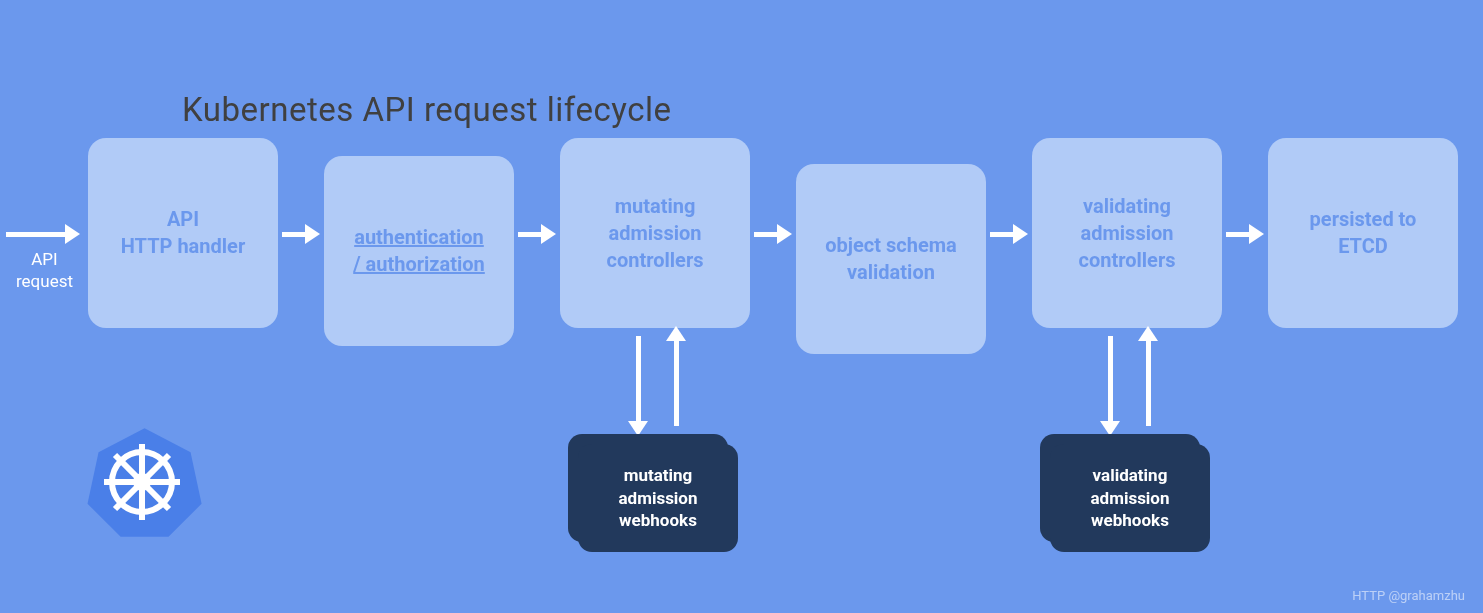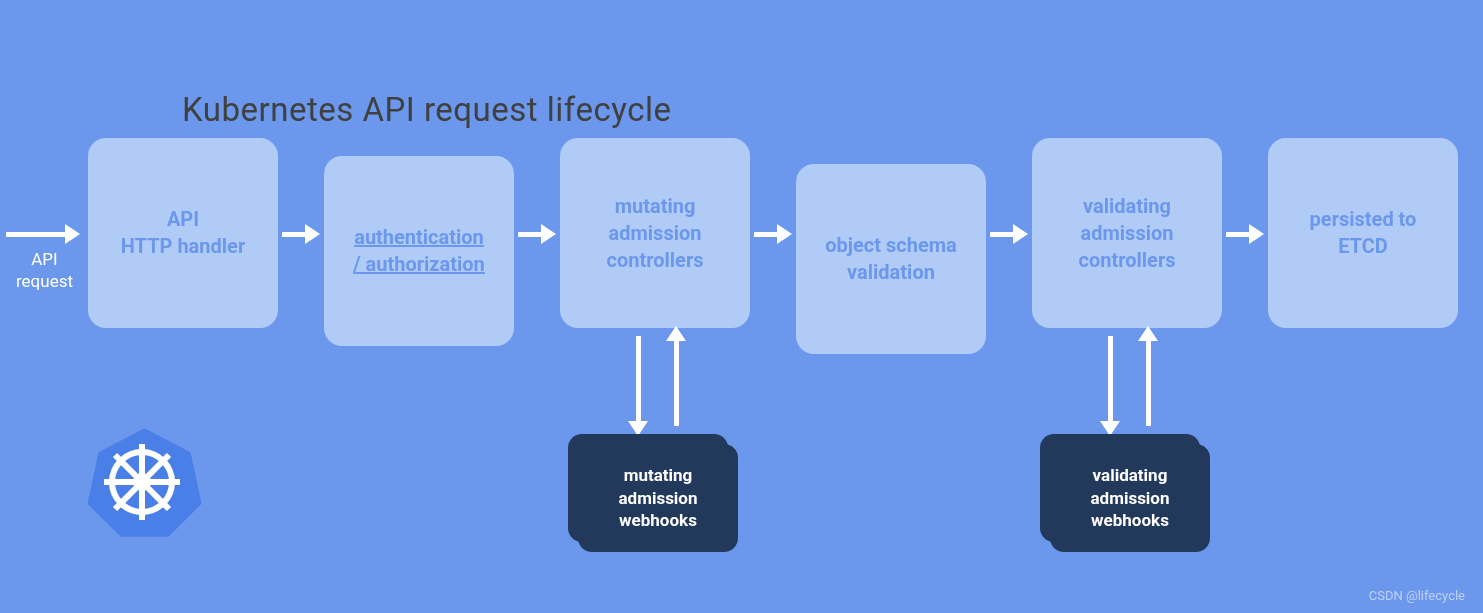--- a/index.html
+++ b/index.html
@@ -221,13 +221,13 @@
   <g stroke="#ffffff" stroke-width="6" fill="none" transform="translate(60,62)">
     <circle r="30"></circle>
     <circle r="9" fill="#ffffff" stroke="none"></circle>
     <line x1="0" y1="-38" x2="0" y2="38"></line>
     <line x1="-38" y1="0" x2="38" y2="0"></line>
     <line x1="-27" y1="-27" x2="27" y2="27"></line>
     <line x1="-27" y1="27" x2="27" y2="-27"></line>
   </g>
 </svg>
 
-<div class="watermark">CSDN @lifecycle</div>
+<div class="watermark">HTTP @grahamzhu</div>
 
 </body></html>

